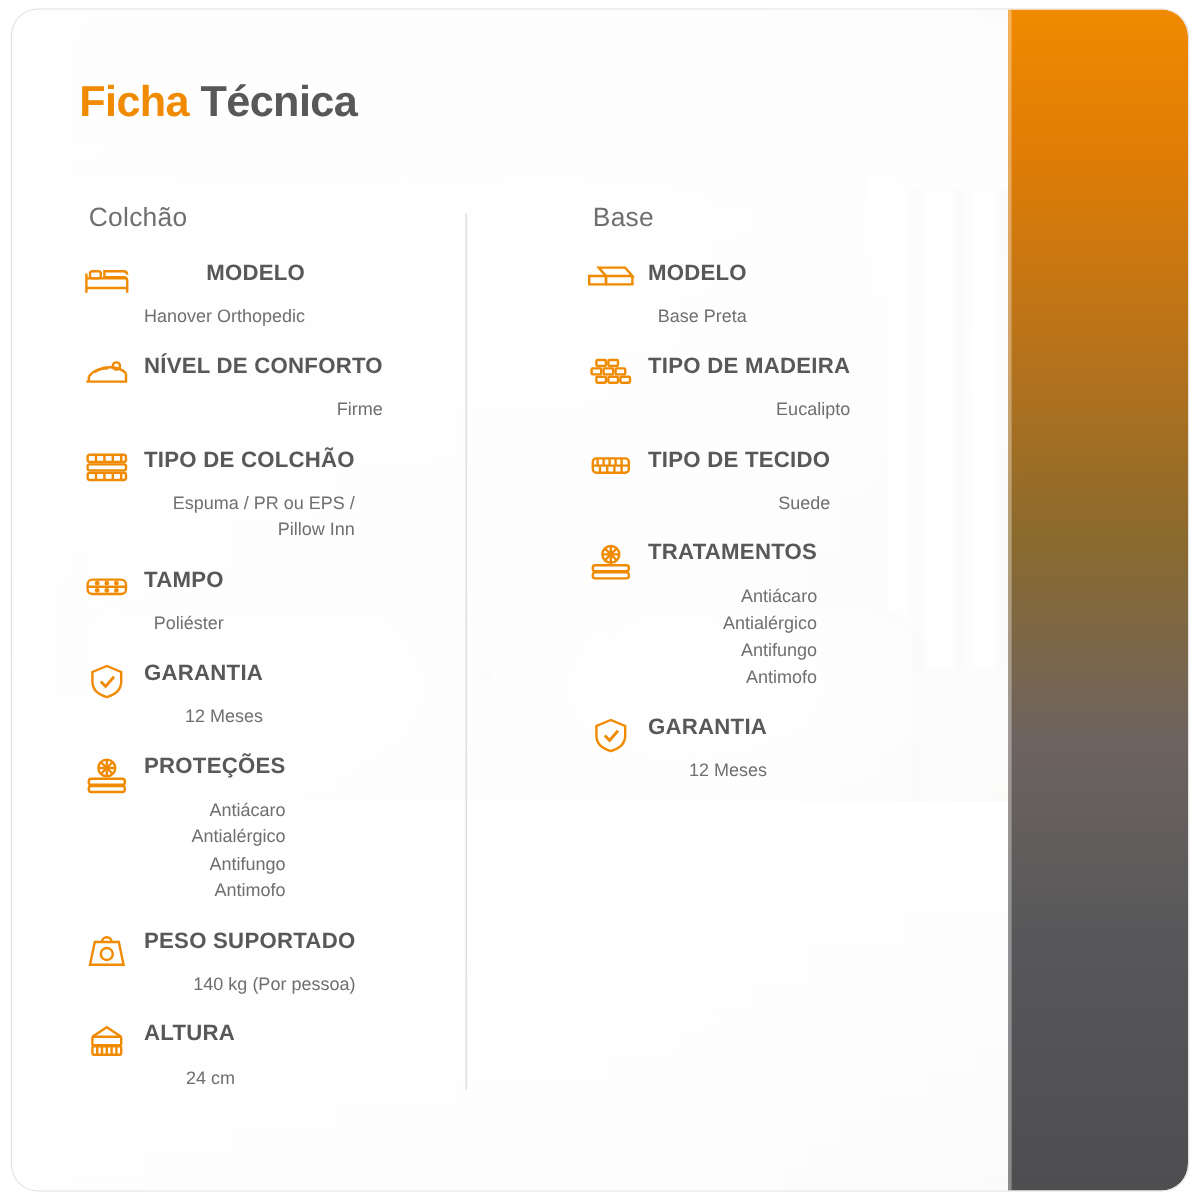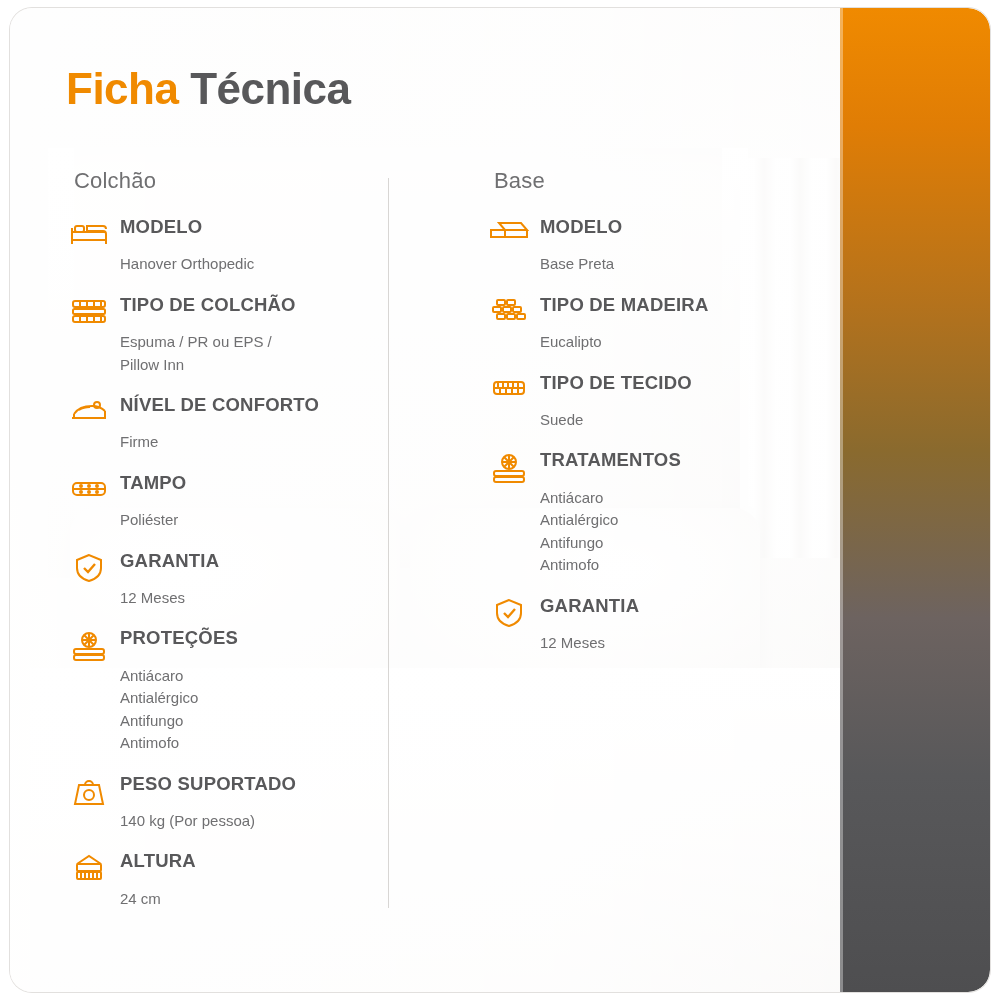--- a/index.html
+++ b/index.html
@@ -121,21 +121,21 @@
 
   .content {
     position: absolute;
     inset: 0;
   }
 
   .title {
     position: absolute;
     left: 56px;
     top: 56px;
-    font-size: 44px;
+    font-size: 36px;
     font-weight: bold;
     letter-spacing: -0.5px;
     color: #58585a;
     white-space: nowrap;
   }
   .title .accent { color: #f08a00; }
 
   .columns {
     position: absolute;
     left: 56px;
@@ -161,20 +161,21 @@
     color: #6f6f71;
     font-weight: normal;
     margin: 0 0 22px 8px;
     letter-spacing: .2px;
   }
 
   .item {
     display: flex;
     align-items: flex-start;
     margin-bottom: 18px;
+    text-align: right;
   }
   .item .ico {
     width: 46px;
     min-width: 46px;
     height: 40px;
     margin-right: 8px;
     display: flex;
     align-items: flex-start;
     justify-content: center;
     padding-top: 2px;
@@ -240,49 +241,49 @@
             <div class="label">MODELO</div>
             <div class="value">
               <div>Hanover Orthopedic</div>
             </div>
           </div>
         </div>
 
         <div class="item">
           <div class="ico">
             <svg width="40" height="30" viewBox="0 0 40 30" fill="none" stroke="#f08a00" stroke-width="2">
-              <rect x="4" y="5" width="32" height="6" rx="2"></rect>
-              <rect x="4" y="13" width="32" height="5" rx="1.5"></rect>
-              <rect x="4" y="20" width="32" height="6" rx="2"></rect>
-              <path d="M11 5v6M18 5v6M25 5v6M32 5v6M11 20v6M18 20v6M25 20v6M32 20v6"></path>
-            </svg>
-          </div>
-          <div class="body">
-            <div class="label">TIPO DE COLCHÃO</div>
-            <div class="value">
-              <div>Espuma / PR ou EPS /</div>
-              <div>Pillow Inn</div>
-            </div>
-          </div>
-        </div>
-
-        <div class="item">
-          <div class="ico">
-            <svg width="40" height="30" viewBox="0 0 40 30" fill="none" stroke="#f08a00" stroke-width="2">
               <path d="M3 22h34"></path>
                 <path d="M5 18c4-6 12-8 18-8 6 0 10 2 13 5"></path>
               <path d="M5 18v4M36 15v7"></path>
                 <circle cx="28" cy="9" r="3"></circle>
               <path d="M10 14c3-2 7-3 11-3"></path>
             </svg>
           </div>
           <div class="body">
             <div class="label">NÍVEL DE CONFORTO</div>
             <div class="value">
               <div>Firme</div>
+            </div>
+          </div>
+        </div>
+
+        <div class="item">
+          <div class="ico">
+            <svg width="40" height="30" viewBox="0 0 40 30" fill="none" stroke="#f08a00" stroke-width="2">
+              <rect x="4" y="5" width="32" height="6" rx="2"></rect>
+              <rect x="4" y="13" width="32" height="5" rx="1.5"></rect>
+              <rect x="4" y="20" width="32" height="6" rx="2"></rect>
+              <path d="M11 5v6M18 5v6M25 5v6M32 5v6M11 20v6M18 20v6M25 20v6M32 20v6"></path>
+            </svg>
+          </div>
+          <div class="body">
+            <div class="label">TIPO DE COLCHÃO</div>
+            <div class="value">
+              <div>Espuma / PR ou EPS /</div>
+              <div>Pillow Inn</div>
             </div>
           </div>
         </div>
 
 
         <div class="item">
           <div class="ico">
             <svg width="40" height="30" viewBox="0 0 40 30" fill="none" stroke="#f08a00" stroke-width="2">
               <rect x="4" y="9" width="32" height="12" rx="4"></rect>
               <path d="M4 15h32"></path>

